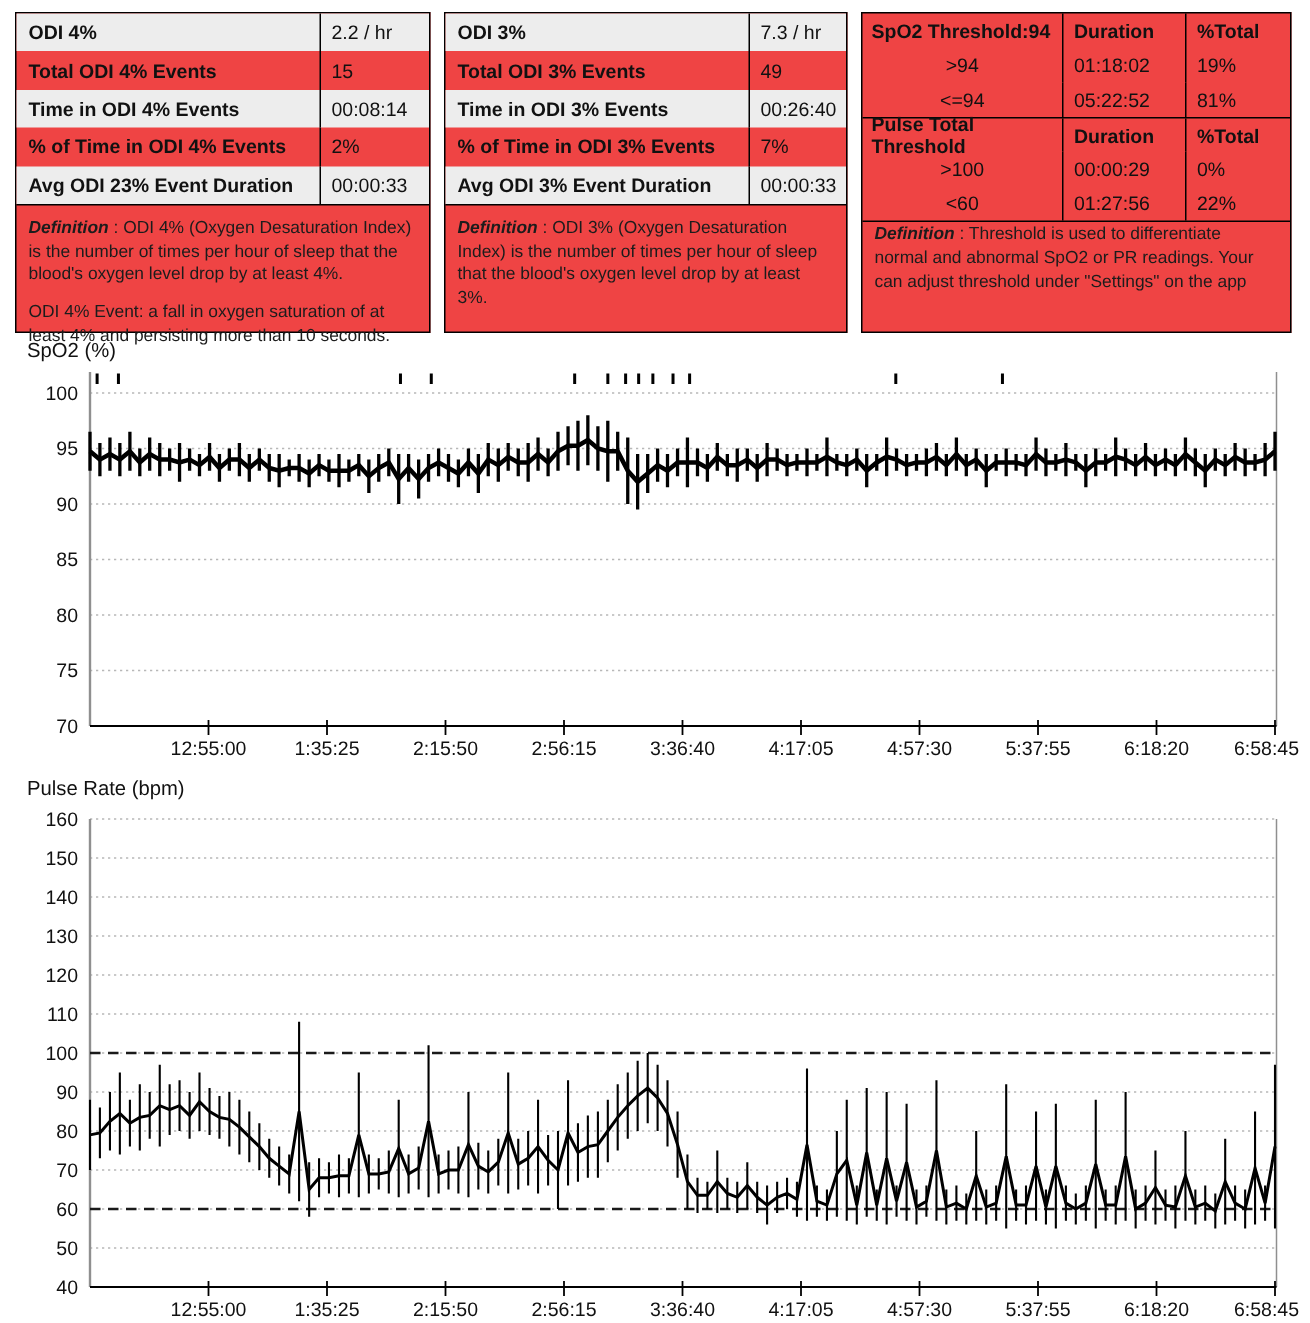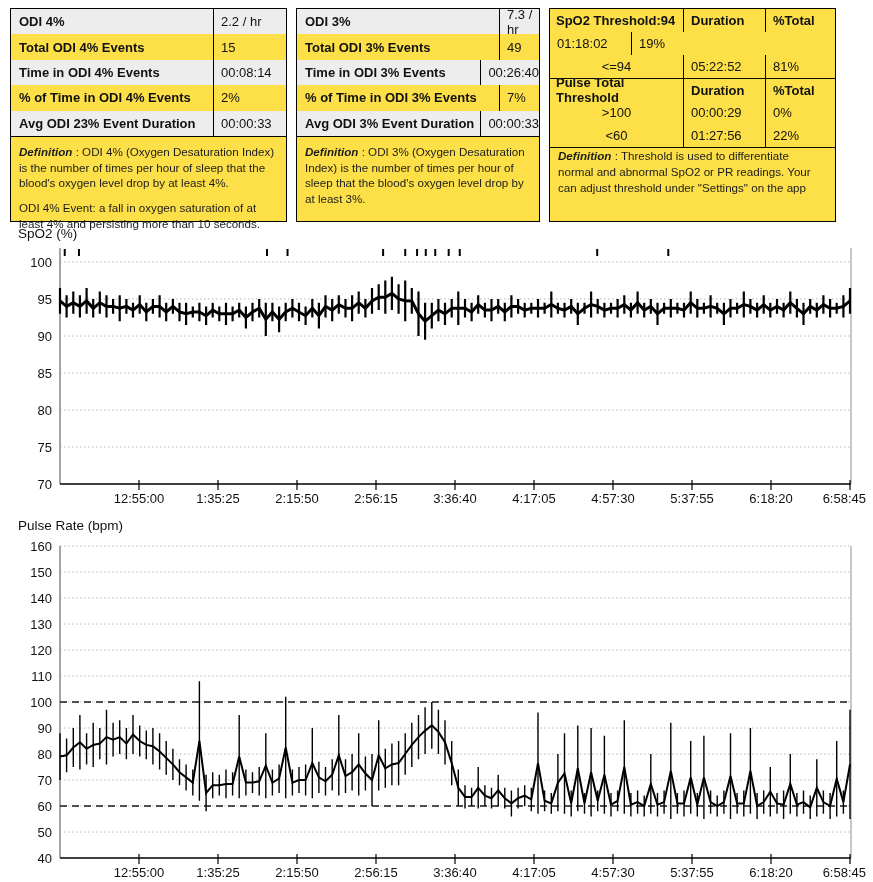--- a/index.html
+++ b/index.html
@@ -2,21 +2,21 @@
 <html><head>
 <meta charset="utf-8">
 <style>
   * { box-sizing: border-box; margin: 0; padding: 0; }
   html, body { background: #ffffff; width: 873px; }
   body { font-family: "Liberation Sans", sans-serif; color: #111; }
   .page { width: 873px; height: 882px; overflow: hidden; }
 
   
   .panels { display: flex; gap: 9px; padding: 8px 7px 2px 10px; }
-  .panel { border: 1.6px solid #000; background: #fde047; }
+  .panel { border: 1.6px solid #000; background: #ef4444; }
   .panel.odi { width: 277px; height: 214px; }
   .panel.thr { width: 287px; height: 214px; }
 
   .stat-row { display: flex; height: 25.4px; align-items: center; }
   .stat-row.shade { background: #ededed; }
   .stat-label { width: 203px; padding-left: 8px; font-size: 13px; font-weight: bold; border-right: 1px solid #000; height: 100%; display: flex; align-items: center; }
   .stat-value { flex: 1; padding-left: 7px; font-size: 13px; }
 
   .def-box { border-top: 1px solid #000; padding: 7px 8px 0 8px; font-size: 11.6px; line-height: 1.36; color: #1c1c1c; }
   .def-box p + p { margin-top: 9px; }
@@ -63,21 +63,21 @@
       <div class="stat-row shade">
         <div class="stat-label">Avg ODI 23% Event Duration</div>
         <div class="stat-value">00:00:33</div>
       </div>
       <div class="def-box">
         <p><span class="def-word">Definition</span><span> : ODI 4% (Oxygen Desaturation Index) is the number of times per hour of sleep that the blood's oxygen level drop by at least 4%.</span></p>
         <p>ODI 4% Event: a fall in oxygen saturation of at least 4% and persisting more than 10 seconds.</p>
       </div>
     </div>
 
-    <div class="panel odi" style="width:244px">
+    <div class="panel odi" style="width:269px">
       <div class="stat-row shade">
         <div class="stat-label">ODI 3%</div>
         <div class="stat-value">7.3 / hr</div>
       </div>
       <div class="stat-row">
         <div class="stat-label">Total ODI 3% Events</div>
         <div class="stat-value">49</div>
       </div>
       <div class="stat-row shade">
         <div class="stat-label">Time in ODI 3% Events</div>
@@ -96,20 +96,21 @@
       </div>
     </div>
 
     <div class="panel thr">
       <div class="t-row hdr">
         <div class="t-c1">SpO2 Threshold:94</div>
         <div class="t-c2">Duration</div>
         <div class="t-c3">%Total</div>
       </div>
       <div class="t-row">
+        <div class="t-c1 center">&gt;94</div>
         <div class="t-c2">01:18:02</div>
         <div class="t-c3">19%</div>
       </div>
       <div class="t-row">
         <div class="t-c1 center">&lt;=94</div>
         <div class="t-c2">05:22:52</div>
         <div class="t-c3">81%</div>
       </div>
       <div class="t-row hdr t-sec2">
         <div class="t-c1">Pulse Total Threshold</div>

